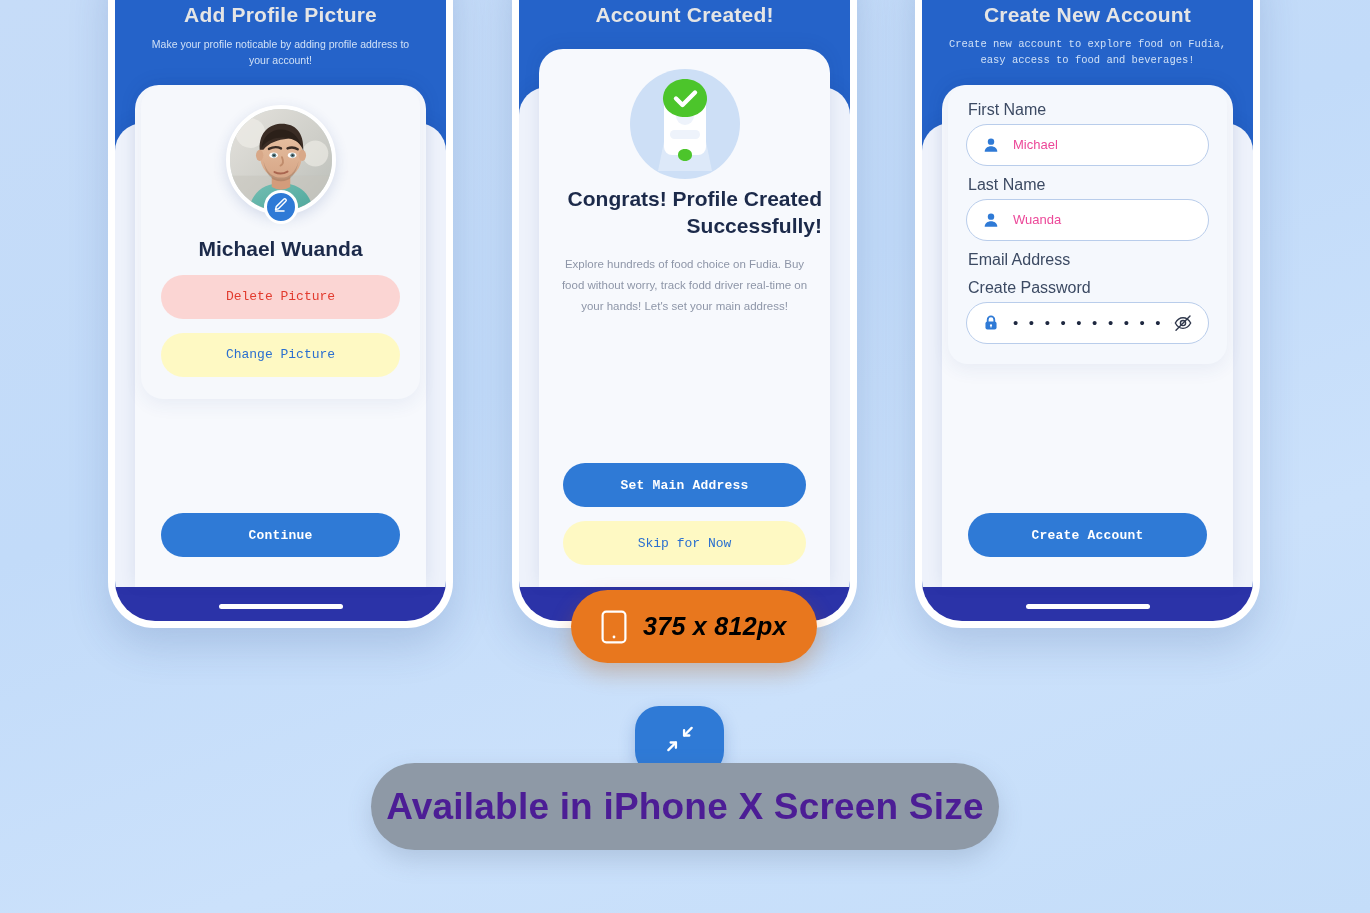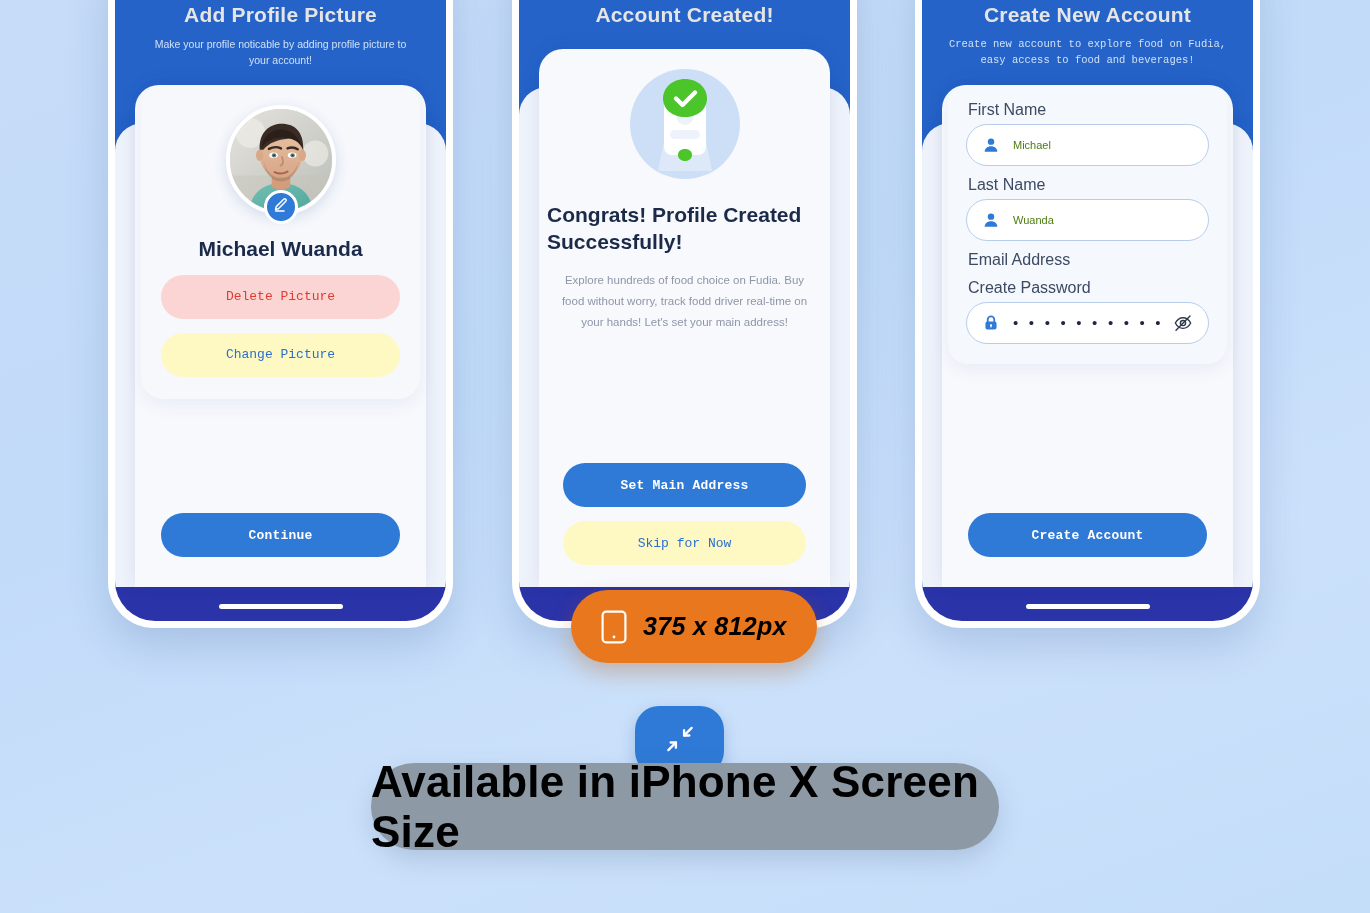--- a/index.html
+++ b/index.html
@@ -180,26 +180,26 @@
   
   .illus {
     width: 114px;
     height: 114px;
     margin: 18px auto 0;
     position: relative;
   }
   .illus svg { width: 100%; height: 100%; display: block; }
 
   .congrats {
-    text-align: left;
+    text-align: right;
     font-size: 21px;
     font-weight: bold;
     color: #1c2a4a;
     line-height: 1.3;
-    margin-top: 20px;
+    margin-top: 4px;
     padding: 0 8px;
   }
   .congrats-desc {
     text-align: center;
     font-size: 11.5px;
     color: #8e96a8;
     line-height: 1.85;
     margin-top: 14px;
     padding: 0 14px;
   }
@@ -234,22 +234,22 @@
     width: 20px;
     height: 20px;
     flex: 0 0 20px;
     display: flex;
     align-items: center;
     justify-content: center;
   }
   .field-icon svg { width: 18px; height: 18px; }
   .field-value {
     margin-left: 12px;
-    font-size: 11px;
-    color: #4d7c0f;
+    font-size: 13px;
+    color: #ec4899;
     flex: 1 1 auto;
     overflow: hidden;
     white-space: nowrap;
   }
   .dots {
     letter-spacing: 3.2px;
     font-size: 15px;
     color: #1e2840;
     line-height: 1;
   }
@@ -307,38 +307,38 @@
     width: 628px;
     height: 87px;
     border-radius: 44px;
     background: #8e99a6;
     display: flex;
     align-items: center;
     justify-content: center;
     box-shadow: 0 10px 24px rgba(80, 100, 130, 0.22);
   }
   .avail-text {
-    color: #000000;
-    font-size: 44px;
+    color: #4c1d95;
+    font-size: 37px;
     font-weight: bold;
     letter-spacing: 0.2px;
   }
 </style>
 </head>
 <body>
 
 <div class="stage">
 
   <div class="phone" id="phone1">
     <div class="phone-inner">
       <div class="screen">
 
         <div class="sc-header">
           <div class="sc-title">Add Profile Picture</div>
-          <div class="sc-sub">Make your profile noticable by adding profile picture to your account!</div>
+          <div class="sc-sub">Make your profile noticable by adding profile address to your account!</div>
         </div>
 
         <div class="panel-wrap">
           <div class="panel-back"></div>
           <div class="panel-front">
 
             <div class="inner-card">
               <div class="avatar-wrap">
                 <div class="avatar">
                   <svg viewBox="0 0 110 110" preserveAspectRatio="xMidYMid slice" aria-hidden="true">

